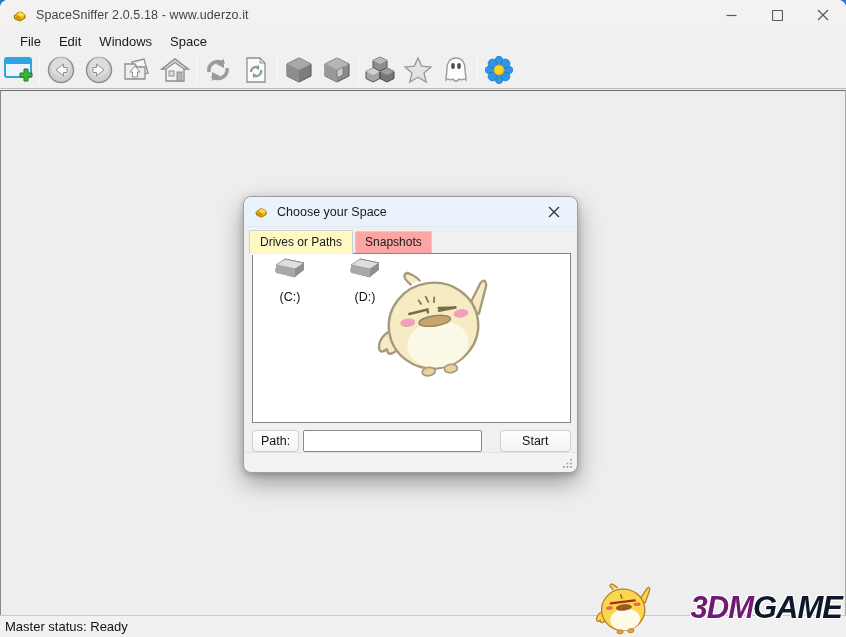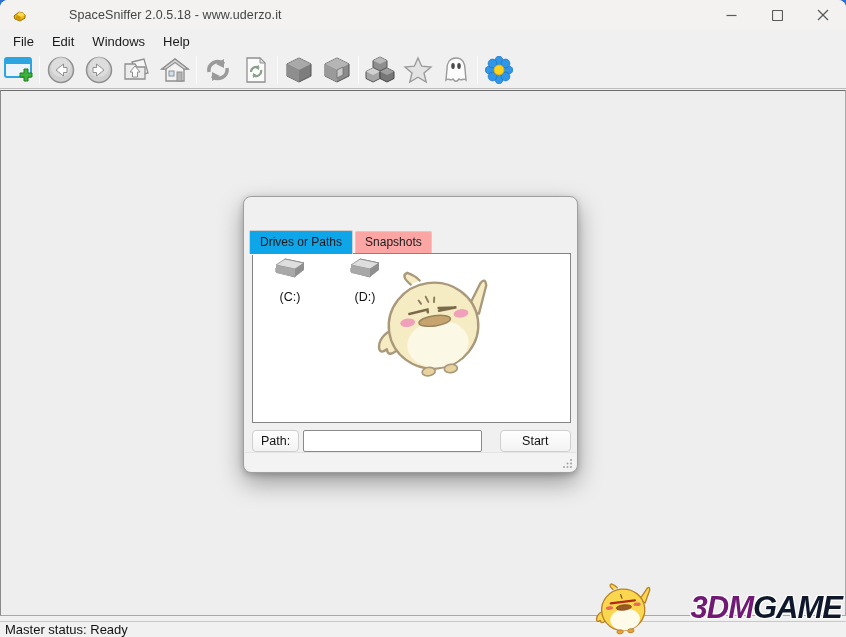--- a/index.html
+++ b/index.html
@@ -1,54 +1,54 @@
 <!DOCTYPE html>
 <html><head>
 <meta charset="utf-8">
 <style>
   * { margin:0; padding:0; box-sizing:border-box; }
   html,body { width:846px; height:637px; font-family:"Liberation Sans", sans-serif; background:#2a6fd4; overflow:hidden; }
 
   .window { position:relative; width:846px; height:637px; background:#f0f0f0; border-radius:8px 8px 0 0; overflow:hidden; z-index:1; }
 
   
-  .titlebar { height:30px; background:#f3f2f1; display:flex; align-items:center; padding-left:12px;gap:33px; }
+  .titlebar { height:30px; background:#f3f2f1; display:flex; align-items:center; padding-left:12px; }
   .app-icon { width:16px; height:16px; margin-right:8px; flex:0 0 auto; }
   .title-text { font-size:12.5px; color:#444; letter-spacing:.1px; }
   .win-controls { margin-left:auto; display:flex; height:30px; }
   .win-btn { width:46px; height:30px; display:flex; align-items:center; justify-content:center; color:#5a5a5a; }
   .win-btn svg { display:block; }
 
   
-  .menubar { height:22px; display:flex; align-items:center; padding-left:4px; background:#f0f0f0; }
+  .menubar { height:22px; display:flex; align-items:center; padding-left:11px; background:#f0f0f0; }
   .menu-item { font-size:13px; color:#1a1a1a; padding:2px 9px; }
 
   
   .toolbar { height:37px; display:flex; align-items:center; padding:2px 1px; background:#f0f0f0; border-bottom:1px solid #bdbdbd; }
   .tb-btn { width:38px; height:32px; display:flex; align-items:center; justify-content:center; border-radius:3px; }
   .tb-btn:first-child { width:36px; }
   .tb-sep { width:1px; height:28px; background:#c3c3c3; border-right:1px solid #fbfbfb; margin:0 2px; }
 
   
   .workspace { position:absolute; top:90px; left:0; right:0; bottom:21px; background:#eeeeee; border:1px solid #a8a8a8; border-top-color:#6c6c6c; border-left-color:#8a8a8a; }
 
   
-  .statusbar { position:absolute; left:0; right:0; bottom:0; height:16px; background:#f1f1f1; border-top:1px solid #c9c9c9; display:flex; align-items:center; padding-left:5px; }
+  .statusbar { position:absolute; left:0; right:0; bottom:0; height:22px; background:#f1f1f1; border-top:1px solid #c9c9c9; display:flex; align-items:center; padding-left:5px; }
   .statusbar span { font-size:13px; color:#111; }
 
   
   .dialog { position:absolute; left:243px; top:196px; width:335px; height:277px; background:#f0f0f0; border:1px solid #9f9f9f; border-radius:8px; box-shadow:0 10px 24px rgba(0,0,0,.35), 0 2px 6px rgba(0,0,0,.2); z-index:5; }
   .dlg-titlebar { height:30px; background:#eaf2fc; border-radius:8px 8px 0 0; display:flex; align-items:center; padding:0 10px; border-bottom:1px solid #e2e8f2; }
   .dlg-icon { width:15px; height:15px; margin-right:8px; }
   .dlg-title { font-size:12.5px; color:#1b1b1b; }
   .dlg-close { margin-left:auto; width:26px; height:26px; display:flex; align-items:center; justify-content:center; color:#333; }
 
   .dlg-tabs { position:absolute; top:33px; left:5px; display:flex; align-items:flex-end; }
   .tab { font-size:12px; color:#1a1a1a; border:1px solid #cfcfcf; border-bottom:none; padding:3px 9px 4px; border-radius:2px 2px 0 0; }
-  .tab.active { background:#0ea5e9; position:relative; z-index:2; padding:4px 10px 5px; box-shadow:0 1px 0 #fcfcfc; }
+  .tab.active { background:#fef9c3; position:relative; z-index:2; padding:4px 10px 5px; box-shadow:0 1px 0 #fcfcfc; }
   .tab.inactive { background:#fca5a5; margin-left:2px; margin-bottom:1px; }
 
   .dlg-list { position:absolute; top:56px; left:8px; width:319px; height:170px; background:#ffffff; border:1px solid #848484; }
   .drive-item { position:absolute; top:4px; width:62px; text-align:center; }
   .drive-item .dlabel { font-size:12.5px; color:#111; margin-top:2px; display:block; }
   .drive-c { left:6px; }
   .drive-d { left:81px; }
   .mascot-big { position:absolute; left:110px; top:12px; width:140px; height:112px; }
 
   .dlg-pathrow { position:absolute; top:233px; left:8px; width:319px; height:22px; display:flex; align-items:center; }
@@ -94,21 +94,21 @@
             <line x1="11" y1="1" x2="1" y2="11" stroke="#5a5a5a" stroke-width="1.2"></line>
           </svg>
       </div>
     </div>
   </div>
 
   <div class="menubar">
     <span class="menu-item">File</span>
     <span class="menu-item">Edit</span>
     <span class="menu-item">Windows</span>
-    <span class="menu-item">Help</span>
+    <span class="menu-item">Space</span>
   </div>
 
   <div class="toolbar">
     <div class="tb-btn">
       <svg width="30" height="26" viewBox="0 0 30 26">
         <rect x="1" y="1" width="26" height="19" rx="2" fill="#eef4fb" stroke="#2da5e0" stroke-width="2"></rect>
         <rect x="2" y="2" width="24" height="5" fill="#2da5e0"></rect>
         <path d="M20 12 h4 v4 h4 v4 h-4 v4 h-4 v-4 h-4 v-4 h4 Z" fill="#3cb43c" stroke="#1e7d1e" stroke-width="1"></path>
       </svg>
     </div>
@@ -219,20 +219,34 @@
           <ellipse cx="20.5" cy="20.5" rx="4.4" ry="4.4"></ellipse>
         </g>
         <circle cx="14" cy="14" r="5" fill="#ffd21e" stroke="#d8a800" stroke-width=".8"></circle>
       </svg>
     </div>
   </div>
 
   <div class="workspace"></div>
 
   <div class="dialog">
+    <div class="dlg-titlebar">
+      <svg class="dlg-icon" viewBox="0 0 16 16">
+        <path d="M2 9 L7 5 L11 6 L13 8 L13 11 L8 14 L3 12 Z" fill="#f2b80c" stroke="#8a6a00" stroke-width="1"></path>
+        <path d="M7 5 L11 6 L13 8 L9 10 L5 8 Z" fill="#ffd94d"></path>
+        <path d="M5 8 L9 10 L8 14 L3 12 Z" fill="#cf9505"></path>
+      </svg>
+      <span class="dlg-title">Choose your Space</span>
+      <div class="dlg-close">
+        <svg width="12" height="12" viewBox="0 0 12 12">
+            <line x1="1" y1="1" x2="11" y2="11" stroke="#333" stroke-width="1.3"></line>
+            <line x1="11" y1="1" x2="1" y2="11" stroke="#333" stroke-width="1.3"></line>
+          </svg>
+      </div>
+    </div>
 
     <div class="dlg-tabs">
       <div class="tab active">Drives or Paths</div>
       <div class="tab inactive">Snapshots</div>
     </div>
 
     <div class="dlg-list">
       <div class="drive-item drive-c">
         <svg width="38" height="26" viewBox="0 0 38 26">
           <path d="M14 1 L33 5 L24 14 L24 19 L5 14 L5 10 Z" fill="#b9b9b9" stroke="#777" stroke-width="1"></path>

